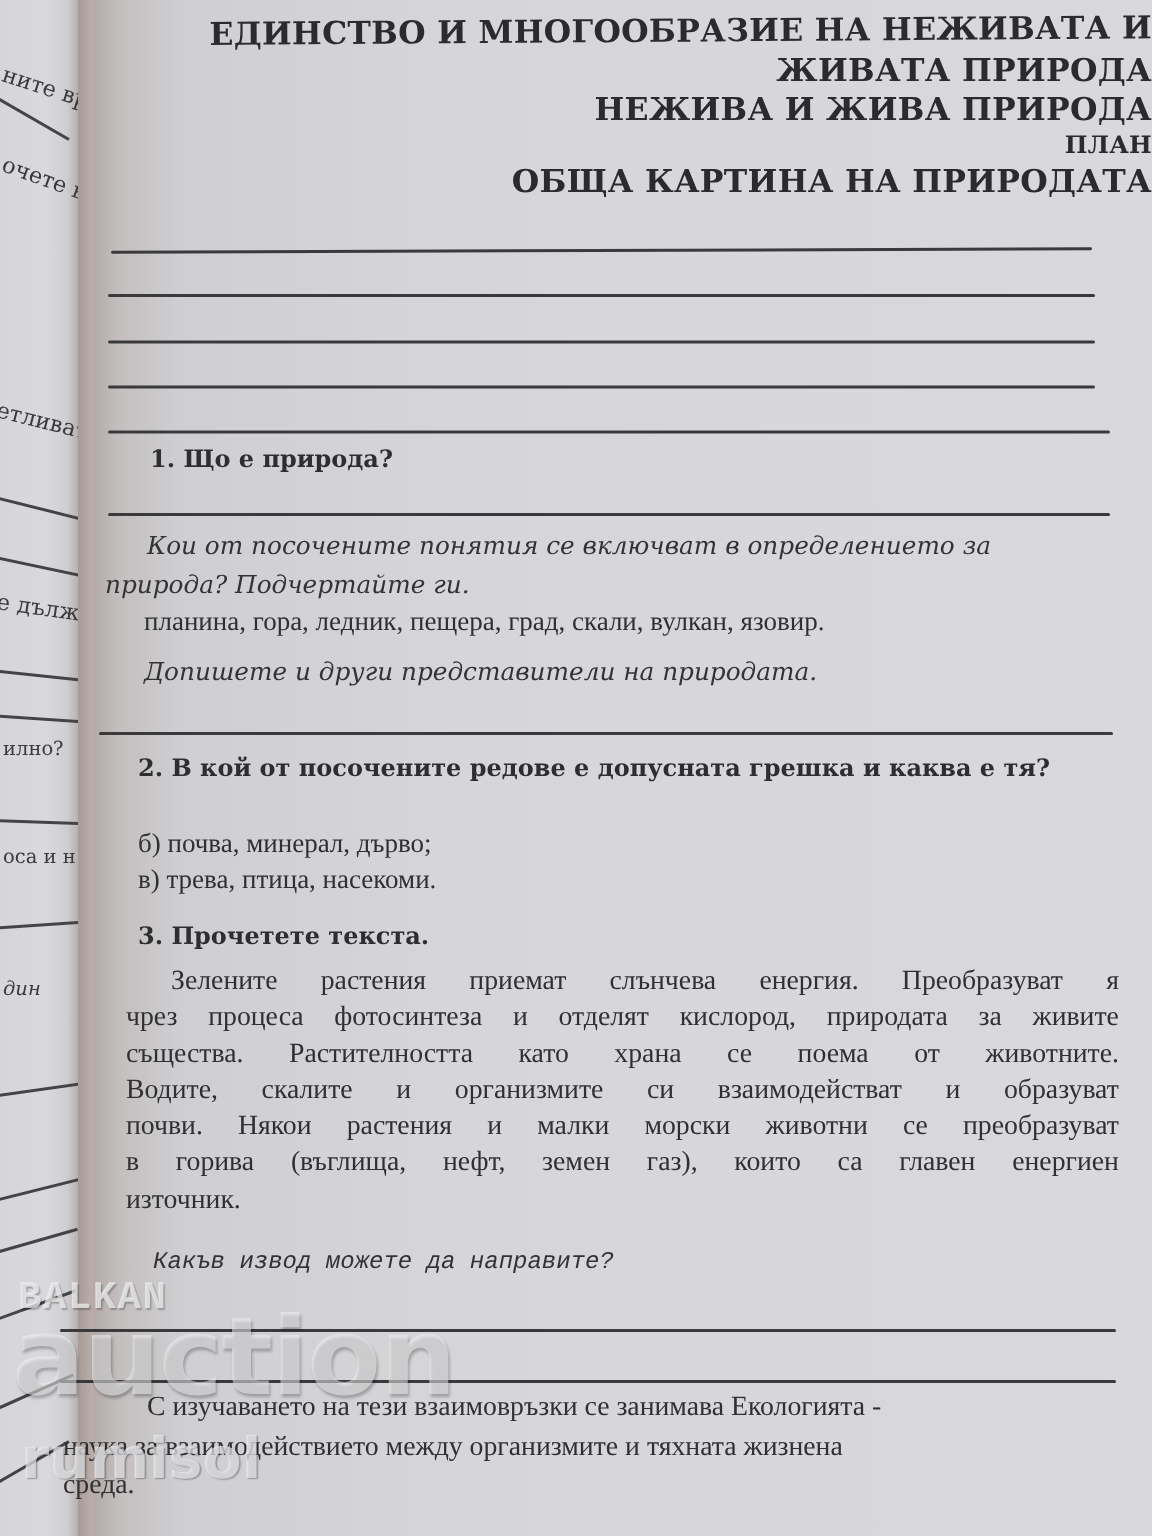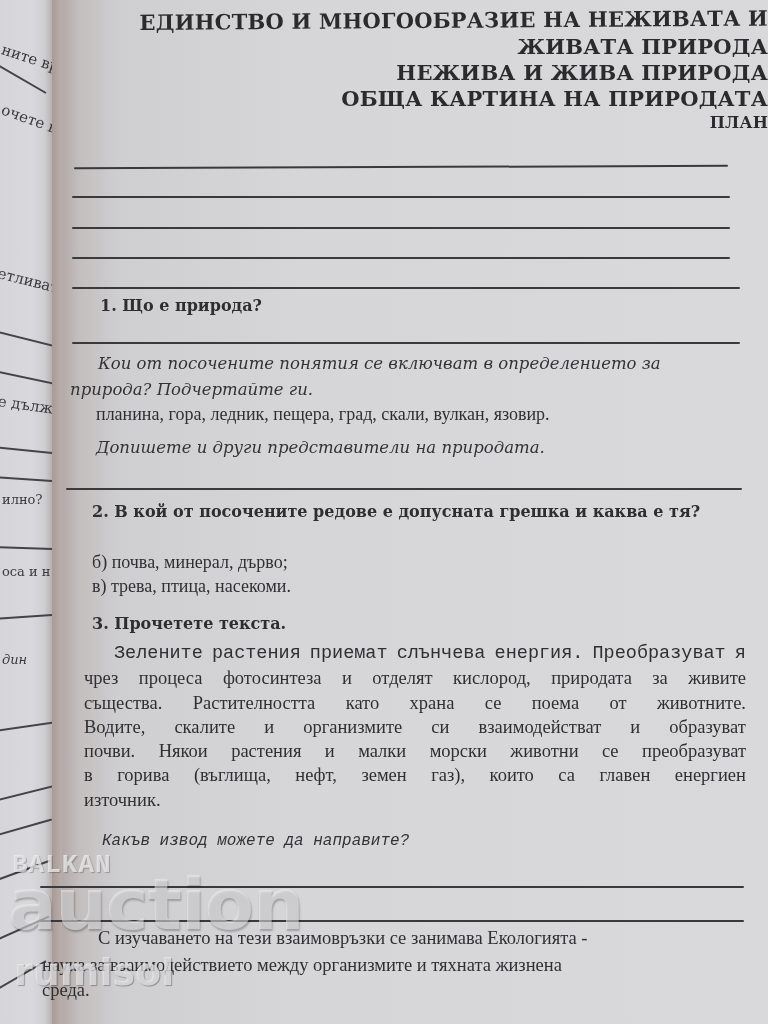--- a/index.html
+++ b/index.html
@@ -54,21 +54,21 @@
       position: absolute; font-size: 16px; color: #303033; white-space: nowrap;
       font-family: "Liberation Serif", serif; font-size: 18px;
     }
     .para { position: absolute; left: 28px; top: 642px; width: 656px; }
     .para-line {
       font-family: "Liberation Serif", serif; font-size: 18.5px; line-height: 24.3px;
       color: #303033; text-align: justify; text-align-last: justify; white-space: nowrap;
       display: flex; justify-content: space-between;
     }
     .para-line.last { justify-content: flex-start; }
-    .para-line.indent { padding-left: 24px; font-family: Liberation Mono, monospace; }
+    .para-line.indent { padding-left: 24px; }
     .para-line.outdent { margin-left: -6px; }
     
     .wm { position: absolute; left: 6px; top: 850px; pointer-events: none; }
     .wm-balkan {
       position: absolute; left: 6px; top: 0; font-family: Liberation Mono, monospace;
       font-weight: bold; font-size: 26px; color: rgba(240,240,242,0.75); letter-spacing: 1px;
       text-shadow: 1px 1px 1px rgba(0,0,0,0.25);
     }
     .wm-auction {
       position: absolute; left: 2px; top: 12px; font-family: "DejaVu Sans", sans-serif;
@@ -107,22 +107,22 @@
   <div class="left-rule" style="top:990px; transform:rotate(-30deg);"></div>
 </div>
 <div class="spine-gap"></div>
 
 <div class="page">
 
   <div class="title-block">
     <div class="title-line first">ЕДИНСТВО И МНОГООБРАЗИЕ НА НЕЖИВАТА И</div>
     <div class="title-line">ЖИВАТА ПРИРОДА</div>
     <div class="title-line">НЕЖИВА И ЖИВА ПРИРОДА</div>
+    <div class="title-line plan">ПЛАН</div>
     <div class="title-line">ОБЩА КАРТИНА НА ПРИРОДАТА</div>
-    <div class="title-line plan">ПЛАН</div>
   </div>
 
   <div class="rule" style="left:12px; top:166px; width:654px; transform:rotate(-0.2deg);"></div>
   <div class="rule" style="left:10px; top:196px; width:658px;"></div>
   <div class="rule" style="left:10px; top:227px; width:658px;"></div>
   <div class="rule" style="left:10px; top:257px; width:658px;"></div>
   <div class="rule" style="left:10px; top:287px; width:668px;"></div>
 
   <div class="q" style="left:38px; top:296px;">1. Що е природа?</div>
   <div class="rule" style="left:10px; top:342px; width:668px;"></div>

